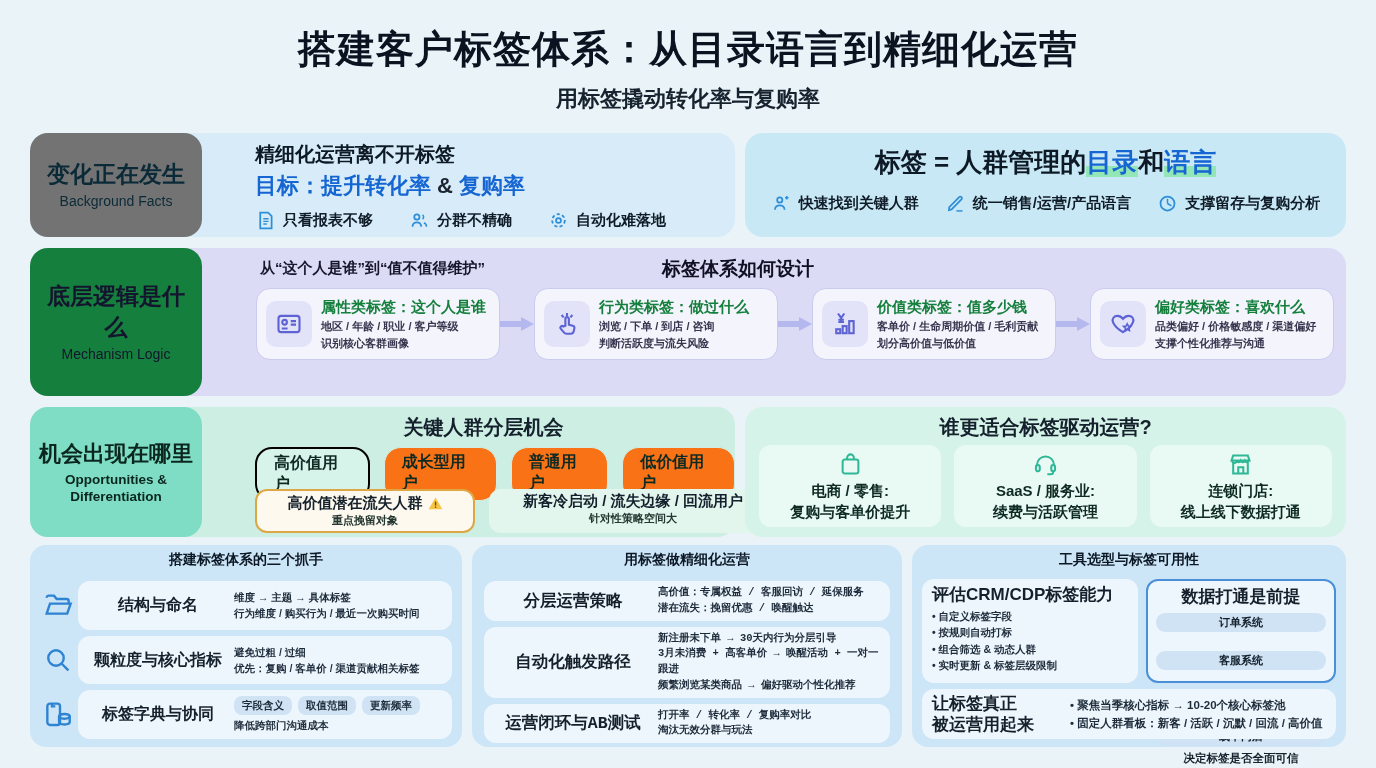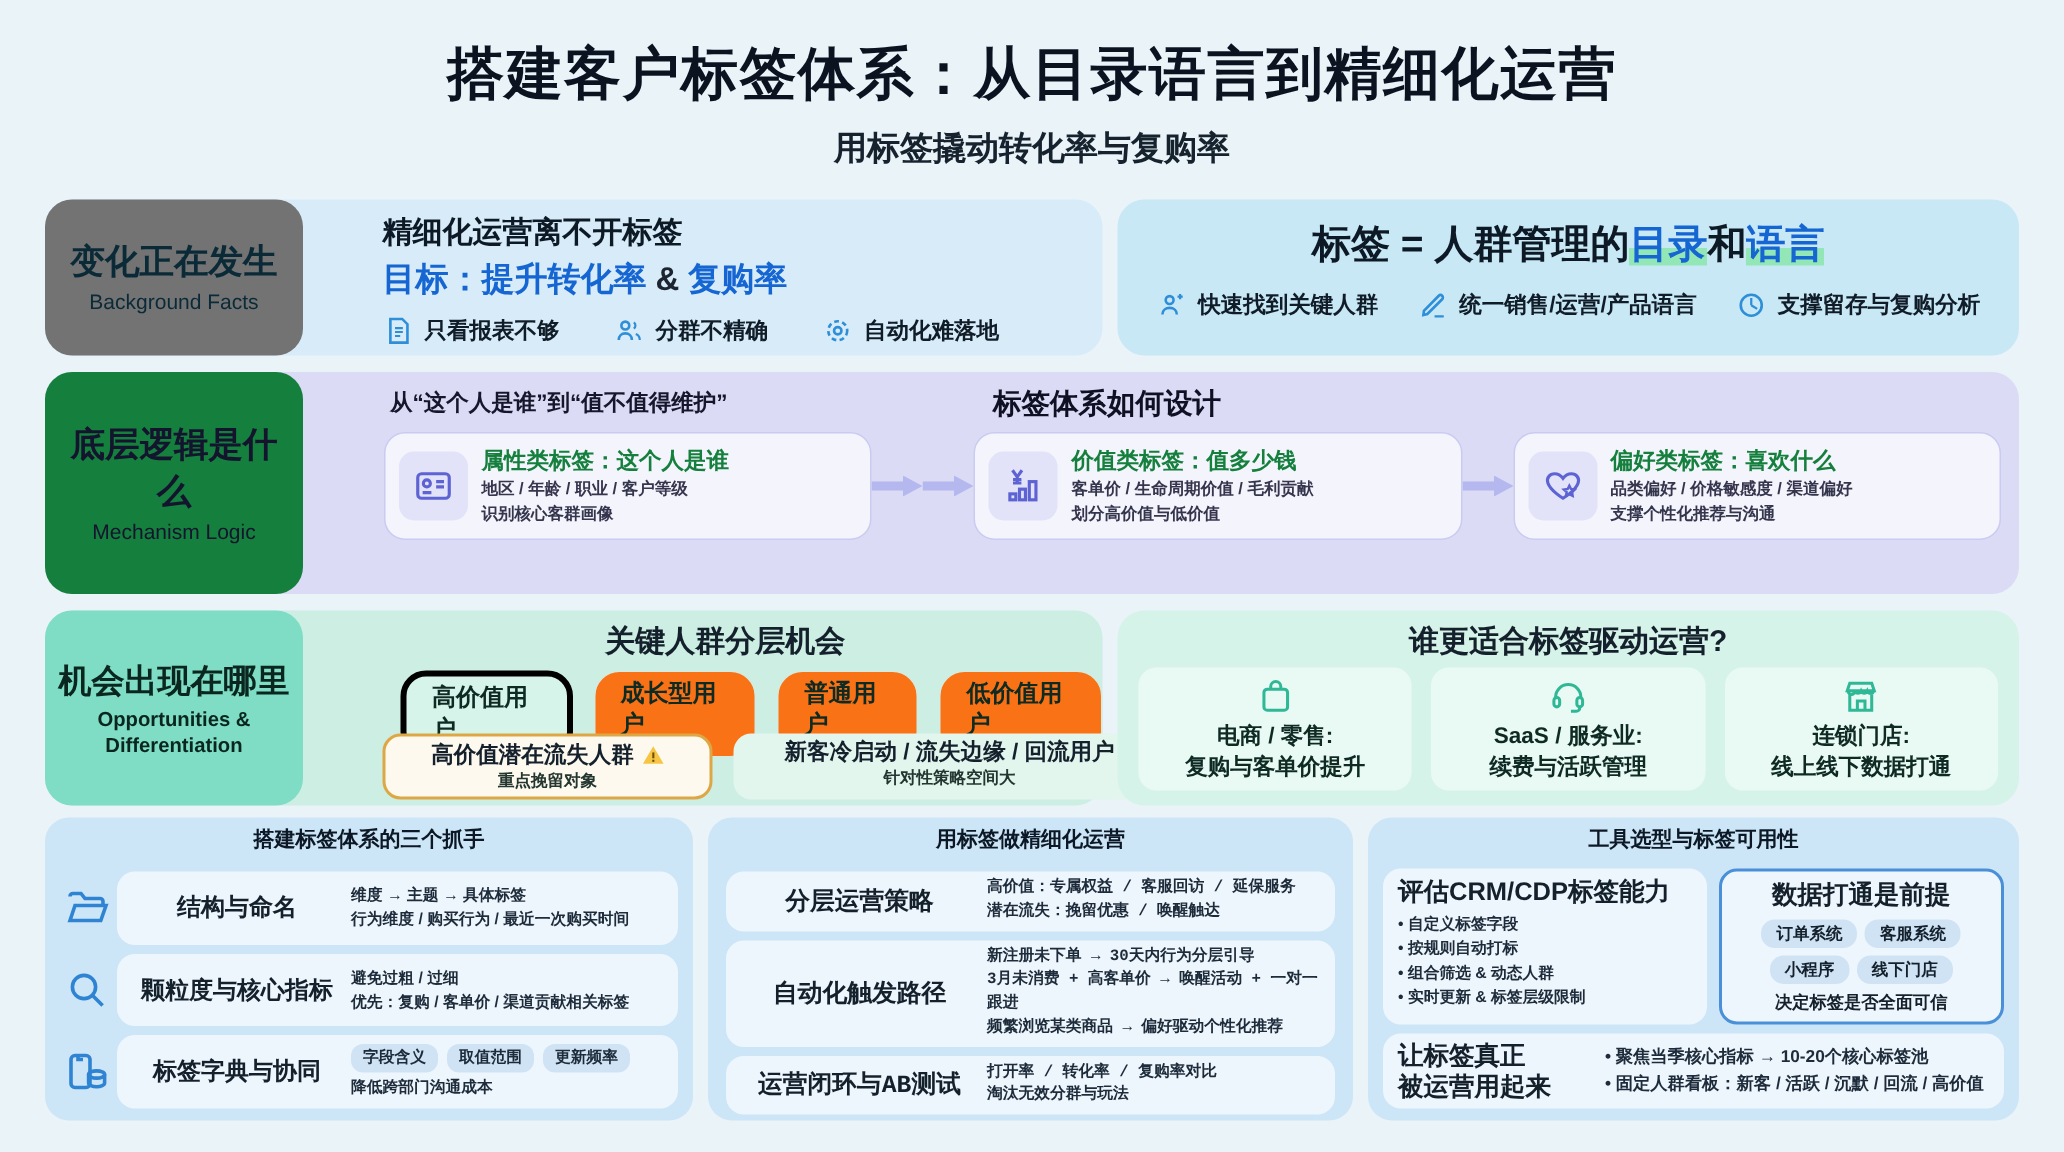--- a/index.html
+++ b/index.html
@@ -43,21 +43,21 @@
   .b2-arrow { flex:0 0 34px; display:flex; justify-content:center; }
   .b2-footer { position:absolute; left:202px; right:0; bottom:9px; text-align:center; font-size:17px; font-weight:900; color:#101024; }
   
   .band3 { left:30px; top:407px; width:705px; height:130px; background:#cdeee3; }
   .side3 { background:#7eddc4; color:#0a261f; }
   .side3 .side-title { font-size:22px; }
   .side3 .side-sub { font-size:13.5px; font-weight:600; }
   .b3-head { position:absolute; left:202px; right:0; top:7px; text-align:center; font-size:20px; font-weight:900; }
   .b3-pills { position:absolute; left:225px; top:40px; display:flex; gap:14px; }
   .pill { padding:4px 17px; border-radius:17px; background:#f97316; border:1.5px solid #d2ece2; font-size:16px; font-weight:900; color:#0e2a23; }
-  .pill-hot { background:#d6f4ea; border:4px solid #000000;margin-left:12px; }
+  .pill-hot { background:#d6f4ea; border:2px solid #000000; }
   .b3-cards { position:absolute; left:225px; top:82px; display:flex; gap:14px; }
   .warn-card { width:220px; background:#fdf9ee; border:2px solid #dda746; border-radius:12px; text-align:center; padding:3px 6px; }
   .warn-title { font-size:15px; font-weight:900; display:flex; justify-content:center; align-items:center; gap:5px; }
   .warn-title svg { width:15px; height:15px; }
   .mini-sub { font-size:11px; font-weight:700; color:#243630; }
   .info-card { width:288px; background:#e2f6ee; border-radius:12px; text-align:center; padding:3px 6px; }
   .info-title { font-size:15px; font-weight:900; }
   .band3r { left:745px; top:407px; width:601px; height:130px; background:#d6f3e9; }
   .b3r-head { text-align:center; margin-top:7px; font-size:20px; font-weight:900; }
   .b3r-cards { position:absolute; left:14px; right:14px; top:38px; bottom:10px; display:flex; gap:13px; }
@@ -85,21 +85,21 @@
   .p2-label { flex:0 0 158px; text-align:center; font-size:16.5px; font-weight:900; }
   .p2-lines { font-size:10.5px; font-weight:700; color:#1d2b3a; line-height:1.5; }
   .p3-grid { position:absolute; left:10px; right:10px; top:34px; height:104px; display:flex; gap:8px; }
   .p3-left { flex:1.15; background:#eef6fd; border-radius:12px; padding:4px 10px; }
   .p3-left-title { font-size:17px; font-weight:900; }
   .p3-bullets { list-style:none; margin-top:2px; }
   .p3-bullets li { font-size:10.5px; font-weight:700; line-height:1.55; color:#1d2b3a; }
   .p3-bullets li::before { content:"•  "; }
   .p3-right { flex:1; background:#eef6fd; border:2px solid #4a90d9; border-radius:12px; padding:4px 8px; text-align:center; }
   .p3-right-title { font-size:17px; font-weight:900; }
-  .p3-pills { display:flex; flex-wrap:wrap; justify-content:center; gap:5px; margin-top:5px; }
+  .p3-pills { display:flex; flex-wrap:wrap; justify-content:center; gap:19px; margin-top:5px;flex-direction:column; }
   .p3-pill { background:#cfe3f5; border-radius:9px; padding:2px 10px; font-size:11px; font-weight:700; }
   .p3-right-footer { font-size:11.5px; font-weight:800; margin-top:5px; }
   .p3-bottom { position:absolute; left:10px; right:10px; top:144px; bottom:8px; background:#eef6fd; border-radius:12px; display:flex; align-items:center; padding:4px 10px; gap:10px; }
   .p3b-label { flex:0 0 128px; font-size:17px; font-weight:900; line-height:1.25; }
   .p3b-bullets { list-style:none; }
   .p3b-bullets li { font-size:11.5px; font-weight:700; line-height:1.6; color:#1d2b3a; }
   .p3b-bullets li::before { content:"•  "; }
   svg { display:block; }
 </style>
 </head>
@@ -192,20 +192,33 @@
         <div class="b2-card-line">地区 / 年龄 / 职业 / 客户等级</div>
         <div class="b2-card-line">识别核心客群画像</div>
       </div>
     </div>
     <div class="b2-arrow">
         <svg width="34" height="14" viewBox="0 0 34 14">
           <path d="M0 7h22" stroke="#b4b8ee" stroke-width="6"></path>
           <path d="M21 0l13 7-13 7z" fill="#b4b8ee"></path>
         </svg>
       </div>
+    <div class="b2-card">
+      <div class="b2-icontile">
+        <svg viewBox="0 0 24 24" fill="none" stroke="currentColor" stroke-width="1.8">
+            <path d="M12 2.5v2.6M7.4 4.3l1.7 2M16.6 4.3l-1.7 2"></path>
+            <path d="M10.6 13.5V7.6a1.5 1.5 0 013 0v5l3.3.9a2 2 0 011.4 2.4l-.6 2.5a2.5 2.5 0 01-2.4 1.9h-3.7a3 3 0 01-2.3-1.1l-2.5-3a1.4 1.4 0 012-2z"></path>
+          </svg>
+      </div>
+      <div>
+        <div class="b2-card-title">行为类标签：做过什么</div>
+        <div class="b2-card-line">浏览 / 下单 / 到店 / 咨询</div>
+        <div class="b2-card-line">判断活跃度与流失风险</div>
+      </div>
+    </div>
     <div class="b2-arrow">
         <svg width="34" height="14" viewBox="0 0 34 14">
           <path d="M0 7h22" stroke="#b4b8ee" stroke-width="6"></path>
           <path d="M21 0l13 7-13 7z" fill="#b4b8ee"></path>
         </svg>
       </div>
     <div class="b2-card">
       <div class="b2-icontile">
         <svg viewBox="0 0 24 24" fill="none" stroke="currentColor" stroke-width="1.8">
             <path d="M6 3l2.7 3.8L11.4 3M8.7 6.8v4.4M6.3 8.3h4.8M6.3 10.3h4.8"></path>

